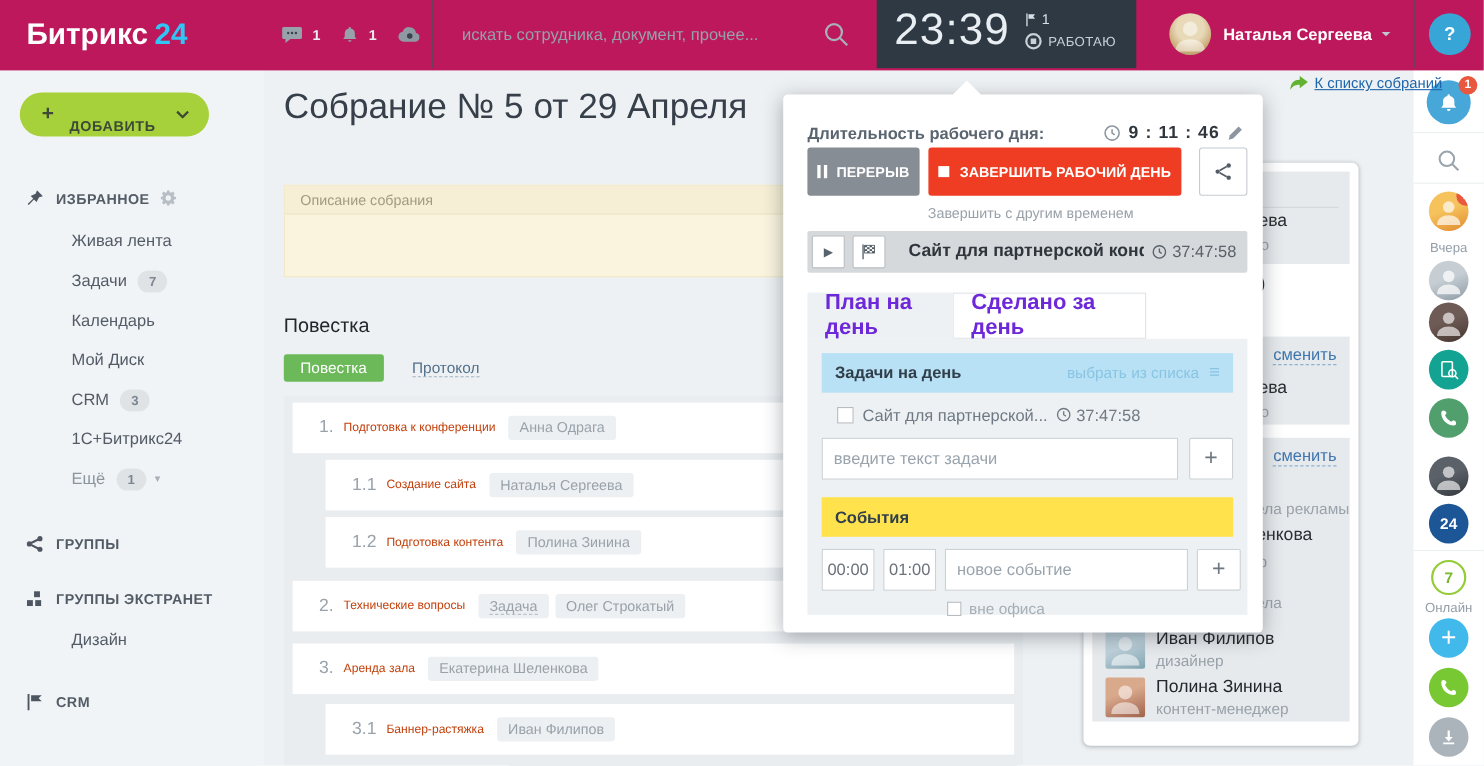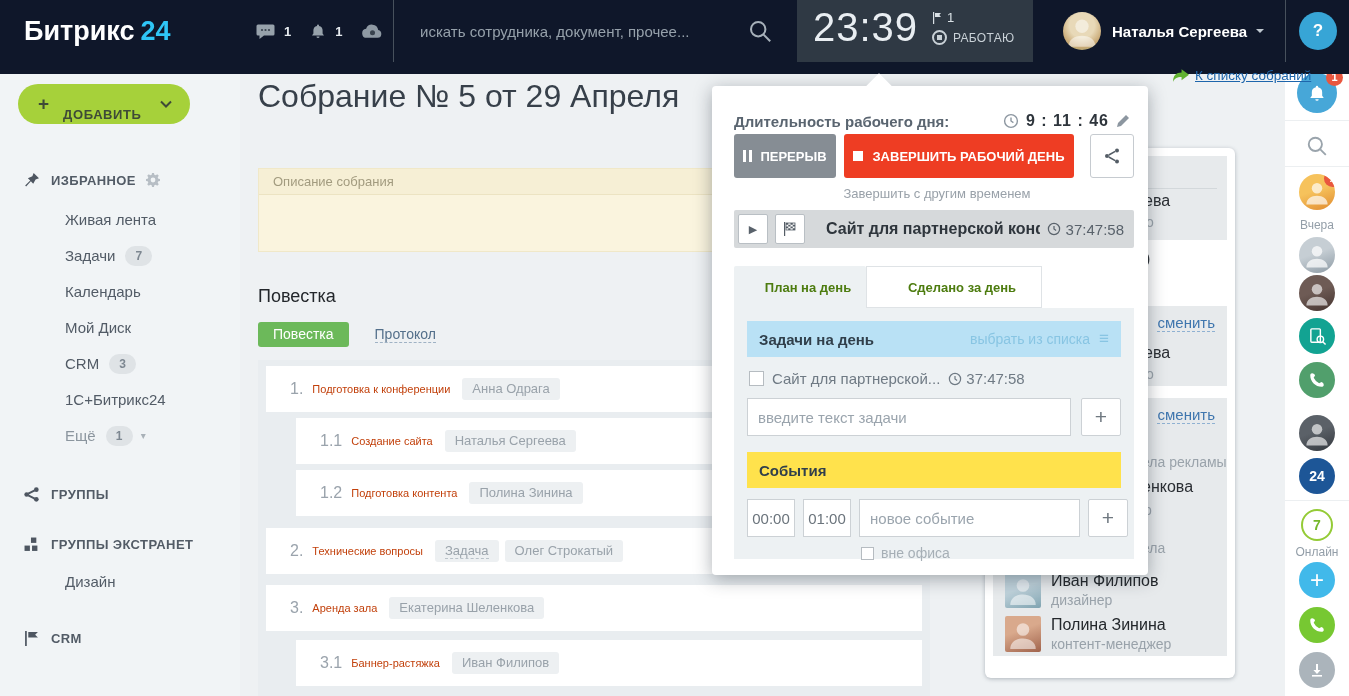--- a/index.html
+++ b/index.html
@@ -1,20 +1,20 @@
 <!DOCTYPE html>
 <html><head>
 <meta charset="utf-8">
 <style>
   * { margin:0; padding:0; box-sizing:border-box; }
   body { font-family:"Liberation Sans", sans-serif; }
   #app { position:relative; width:1349px; height:696px; overflow:hidden; background:#EEF1F3; }
 
   
-  .topbar { position:absolute; left:0; top:0; width:1349px; height:74px; background:#0f172a; z-index:20; }
+  .topbar { position:absolute; left:0; top:0; width:1349px; height:64px; background:#be185d; z-index:20; }
   .logo { position:absolute; left:24px; top:0; height:62px; line-height:62px; font-size:27px; font-weight:bold; color:#fff; }
   .logo .suffix { color:#2FC6F6; margin-left:6px; }
   .top-ic-group { position:absolute; left:256px; top:0; height:62px; display:flex; align-items:center; gap:9px; }
   .top-count { color:#E7ECF0; font-size:13px; font-weight:bold; margin-right:10px; }
   .tb-divider { position:absolute; top:0; width:1px; height:62px; background:#47515C; }
   .search-wrap { position:absolute; left:420px; top:0; width:370px; height:62px; display:flex; align-items:center; }
   .search-input { flex:1; background:transparent; border:none; outline:none; color:#C7CFD6; font-size:15px; font-family:"Liberation Sans",sans-serif; }
   .search-input::placeholder { color:#96A1AB; opacity:1; }
   .mag { position:absolute; left:748px; top:19px; }
   .clock-block { position:absolute; left:797px; top:0; width:236px; height:62px; background:#2F3944; cursor:pointer; }
@@ -107,33 +107,33 @@
     display:flex; align-items:center; justify-content:center; cursor:pointer; }
   .pp-note { position:absolute; left:110px; top:100px; width:230px; text-align:center; font-size:13px; color:#99A1A9; cursor:pointer; }
   .pp-taskbar { position:absolute; left:22px; right:14px; top:124px; height:38px; background:#D6D9DB; border-radius:2px;
     display:flex; align-items:center; padding:0 10px 0 4px; gap:7px; }
   .mini-btn { width:30px; height:30px; background:#fff; border:1px solid #B9BFC4; border-radius:2px; display:flex; align-items:center;
     justify-content:center; cursor:pointer; flex:none; }
   .play-g { color:#59626B; font-size:11px; }
   .pp-task-title { flex:1; font-size:16px; font-weight:bold; color:#2E353C; margin-left:14px; white-space:nowrap; overflow:hidden; }
   .pp-task-time { font-size:15px; color:#59626B; display:flex; align-items:center; gap:5px; }
   .pp-tabs { position:absolute; left:22px; top:180px; height:42px; }
-  .pp-tab { position:absolute; top:0; height:42px; display:flex; align-items:center; justify-content:center; font-size:13px;
-    font-weight:bold; color:#4d7c0f; cursor:pointer;padding-left:16px; }
+  .pp-tab { position:absolute; top:0; height:42px; display:flex; align-items:center; justify-content:center; font-size:20px;
+    font-weight:bold; color:#6d28d9; cursor:pointer;padding-left:16px; }
   .pp-tab.active { left:0; width:132px; background:#EDF1F3; border-radius:2px 2px 0 0; }
   .pp-tab.idle { left:132px; width:176px; background:#fff; border:1px solid #DFE3E6; }
   .pp-panel { position:absolute; left:22px; right:14px; top:222px; bottom:16px; background:#EDF1F3; padding:13px; }
   .strip { height:36px; display:flex; align-items:center; padding:0 12px; }
   .strip-blue { background:#B9E1F5; }
   .strip-yellow { background:#FFE24C; margin-top:16px; }
   .strip .s-ttl { font-size:15px; font-weight:bold; color:#303F4B; flex:1; }
   .pick-link { font-size:14px; color:#88C5E3; cursor:pointer; }
   .burger { font-size:17px; color:#88C5E3; margin-left:9px; cursor:pointer; }
   .cb { width:15px; height:15px; background:#fff; border:1px solid #B6BCC1; display:inline-block; flex:none; cursor:pointer; }
-  .task-check-row { display:flex; align-items:center; gap:8px; margin:13px 2px 0; font-size:15px; color:#6F7A84; }
+  .task-check-row { display:flex; gap:8px; margin:13px 14px 0; font-size:15px; color:#6F7A84; }
   .in-row { display:flex; margin-top:11px; gap:10px; }
   .txt-input { flex:1; height:38px; background:#fff; border:1px solid #CCD1D5; padding:0 10px; font-size:15px; color:#4A545E;
     font-family:"Liberation Sans",sans-serif; outline:none; }
   .txt-input::placeholder { color:#9AA4AD; opacity:1; }
   .plus-btn { width:40px; height:38px; background:#fff; border:1px solid #CCD1D5; border-radius:2px; font-size:21px; color:#6F7880;
     display:flex; align-items:center; justify-content:center; cursor:pointer; flex:none; }
   .time-input { width:48px; height:38px; background:#fff; border:1px solid #CCD1D5; text-align:center; font-size:15px; color:#6B747C;
     font-family:"Liberation Sans",sans-serif; outline:none; flex:none; }
   .ooo-row { margin-top:8px; padding-left:114px; display:flex; align-items:center; gap:7px; font-size:14px; color:#A6AFB6; }
   .cb.small { width:13px; height:13px; }

